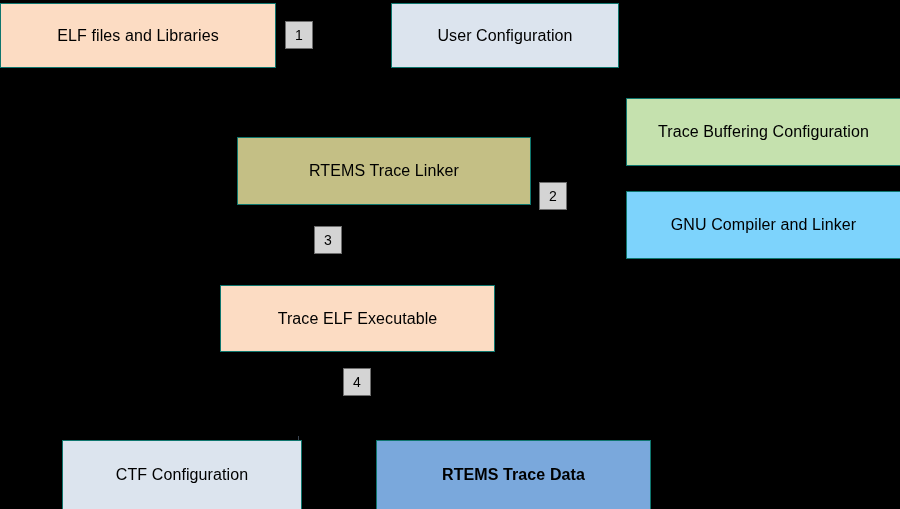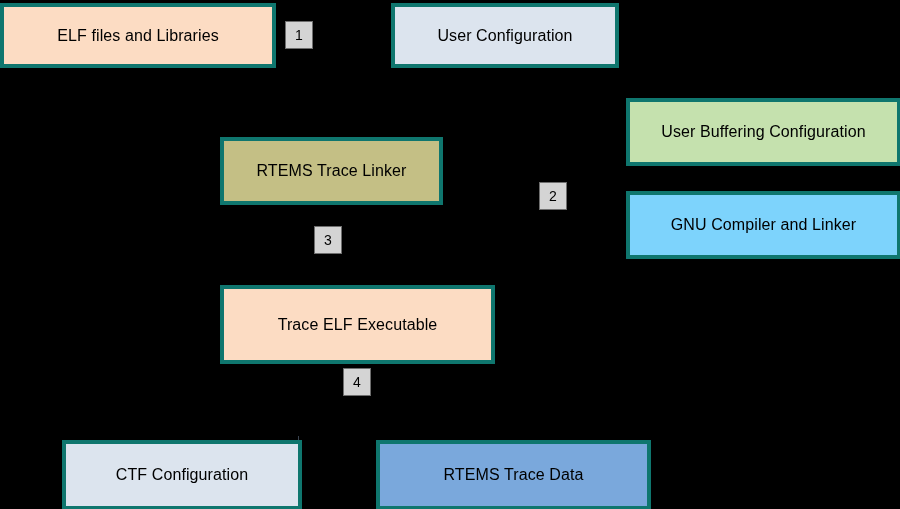--- a/index.html
+++ b/index.html
@@ -11,21 +11,21 @@
     position: relative;
     width: 900px;
     height: 509px;
     background: #000000;
     overflow: hidden;
     font-family: "Liberation Sans", sans-serif;
   }
   .node {
     position: absolute;
     box-sizing: border-box;
-    border: 4px solid #0f766e;
+    border: 1px solid #0f766e;
     display: flex;
     align-items: center;
     justify-content: center;
     color: #000000;
     font-size: 16px;
     line-height: 1.2;
     letter-spacing: 0.1px;
     padding: 2px 6px;
   }
   .badge {
@@ -66,31 +66,31 @@
   <div class="edge" style="left:357px; top:352px; width:1px; height:88px;"></div>
   <div class="edge" style="left:200px; top:418px; width:314px; height:1px;"></div>
   <div class="edge" style="left:200px; top:418px; width:1px; height:22px;"></div>
   <div class="edge" style="left:513px; top:418px; width:1px; height:22px;"></div>
   <div class="tick" style="left:298px; top:436px; height:5px;"></div>
 
   <div class="node" style="left:0px; top:3px; width:276px; height:65px; background:#fcdcc3;">ELF files and Libraries</div>
 
   <div class="node" style="left:391px; top:3px; width:228px; height:65px; background:#dce4ee;">User Configuration</div>
 
-  <div class="node" style="left:626px; top:98px; width:275px; height:68px; background:#c5e1ae;">User Buffering Configuration</div>
+  <div class="node" style="left:626px; top:98px; width:275px; height:68px; background:#c5e1ae;">Trace Buffering Configuration</div>
 
-  <div class="node" style="left:220px; top:137px; width:223px; height:68px; background:#c4bf85;">RTEMS Trace Linker</div>
+  <div class="node" style="left:237px; top:137px; width:294px; height:68px; background:#c4bf85;">RTEMS Trace Linker</div>
 
   <div class="node" style="left:626px; top:191px; width:275px; height:68px; background:#7dd3fc;">GNU Compiler and Linker</div>
 
-  <div class="node" style="left:220px; top:285px; width:275px; height:79px; background:#fcdcc3;">Trace ELF Executable</div>
+  <div class="node" style="left:220px; top:285px; width:275px; height:67px; background:#fcdcc3;">Trace ELF Executable</div>
 
   <div class="node" style="left:62px; top:440px; width:240px; height:70px; background:#dce4ee;">CTF Configuration</div>
 
-  <div class="node" style="left:376px; top:440px; width:275px; height:70px; background:#7aa8dc;">RTEMS Trace Data</div>
+  <div class="node" style="left:376px; top:440px; width:275px; height:70px; background:#7aa8dc;font-weight:bold;">RTEMS Trace Data</div>
 
   <div class="badge" style="left:285px; top:21px;">1</div>
 
   <div class="badge" style="left:539px; top:182px;">2</div>
 
   <div class="badge" style="left:314px; top:226px;">3</div>
 
   <div class="badge" style="left:343px; top:368px;">4</div>
 
 </div>

